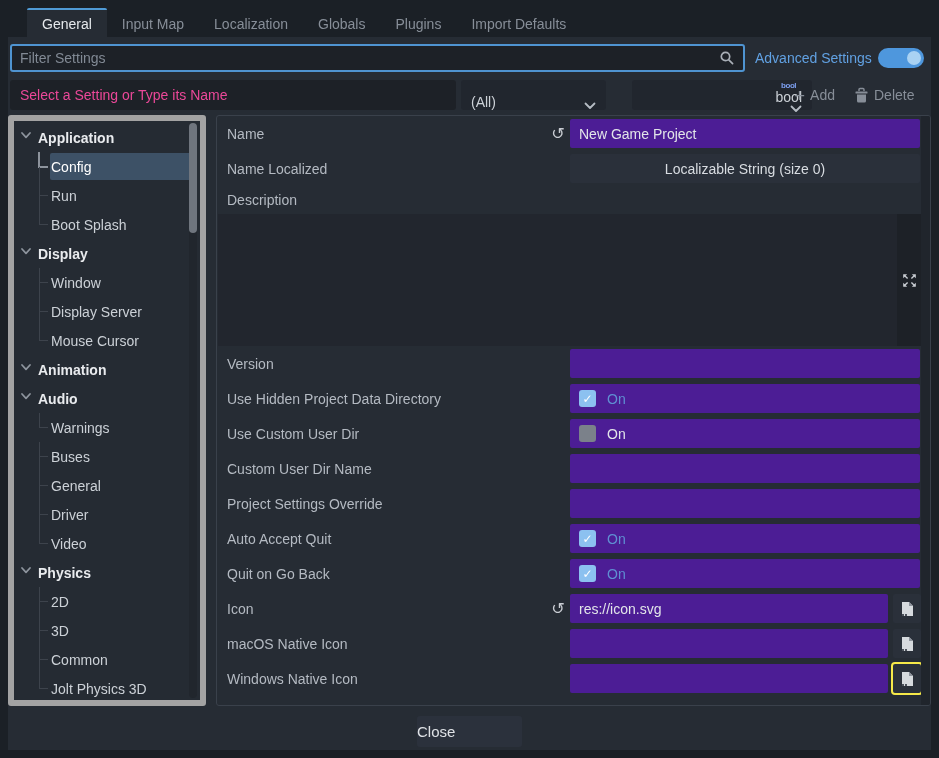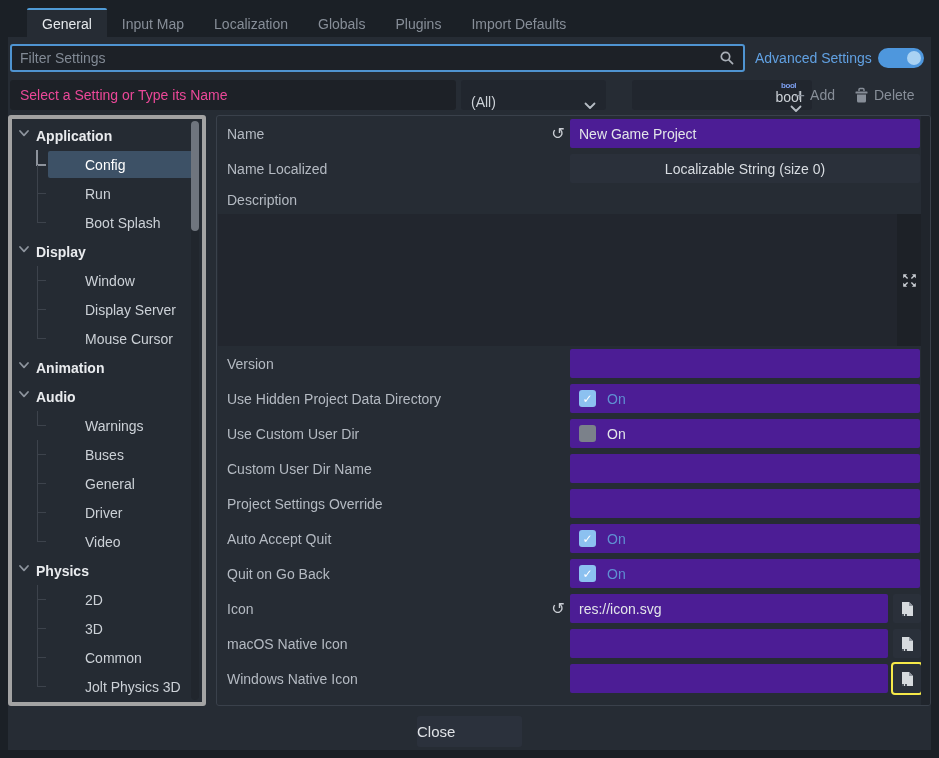--- a/index.html
+++ b/index.html
@@ -73,32 +73,32 @@
     position: absolute; top: 0; height: 30px; display: flex; align-items: center;
     color: #878e98; font-size: 14px; gap: 5px;
   }
   .btn-add { left: 786px; width: 56px; }
   .btn-add .plus { font-size: 19px; font-weight: 400; line-height: 1; }
   .btn-delete { left: 846px; width: 79px; }
 
   
   .sidebar {
     position: absolute; left: 0; top: 78px; width: 198px; height: 591px;
-    background: #252b33; border: 4px solid #a3a3a3; border-radius: 3px;
+    background: #252b33; border: 6px solid #a3a3a3; border-radius: 3px;
     padding-top: 2px; overflow: hidden;
   }
   .tree-row { position: relative; height: 29px; display: flex; align-items: center; }
   .tree-cat { font-weight: bold; font-size: 14px; color: #e9ebee; padding-left: 24px; }
   .tree-cat .tchev { position: absolute; left: 7px; top: 9px; }
   .tree-child { font-size: 14px; color: #ccd1d7; padding-left: 37px; }
   .tree-child .selbox {
     position: absolute; left: 36px; top: 1px; width: 147px; height: 27px;
     background: #3d5166; border-radius: 2px; z-index: 0;
   }
-  .tree-child .lbl { position: relative; z-index: 1; margin-left: 36px; }
+  .tree-child .lbl { position: relative; z-index: 1; }
   .tree-child.selected .lbl { color: #ffffff; }
   .vline { position: absolute; left: 25px; width: 1px; background: #3d434c; }
   .vline.full { top: 0; bottom: 0; }
   .vline.half { top: 0; height: 15px; }
   .vline.lower { top: 15px; bottom: 0; }
   .hline { position: absolute; left: 25px; top: 14px; width: 9px; height: 1px; background: #3d434c; }
   .bright.vline, .bright.hline { background: #8d939c; }
   .bright.vline { width: 2px; left: 24px; }
   .bright.hline { height: 2px; width: 10px; left: 24px; }
   .side-scroll {

